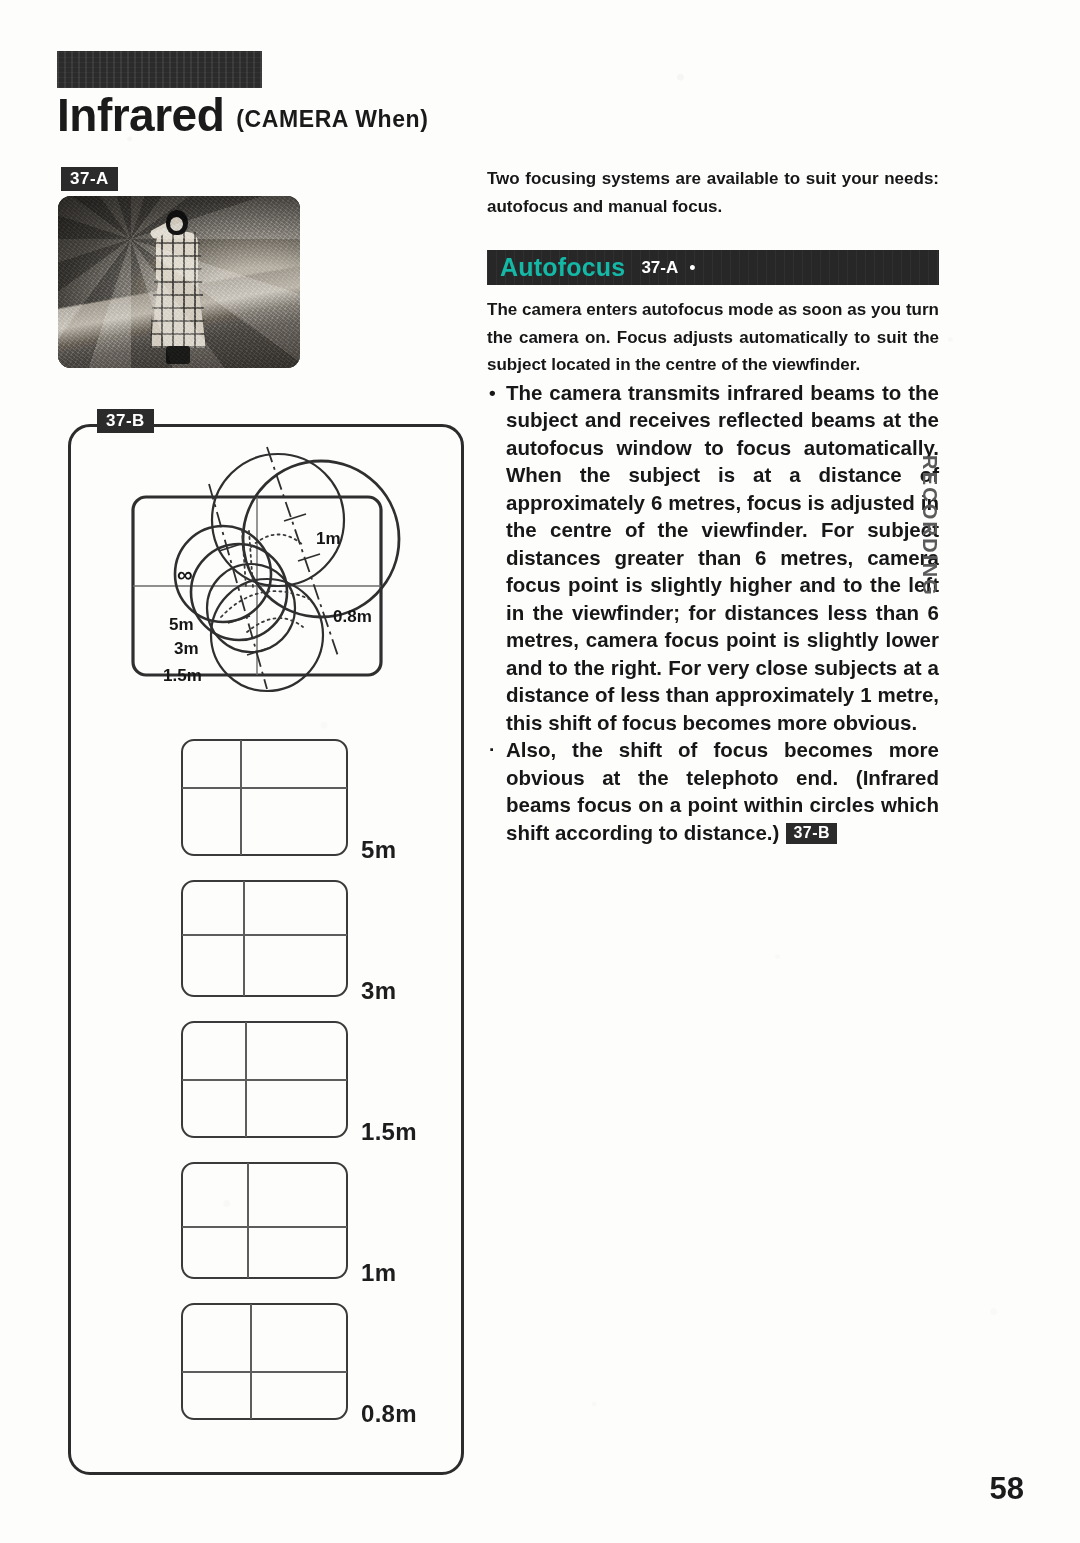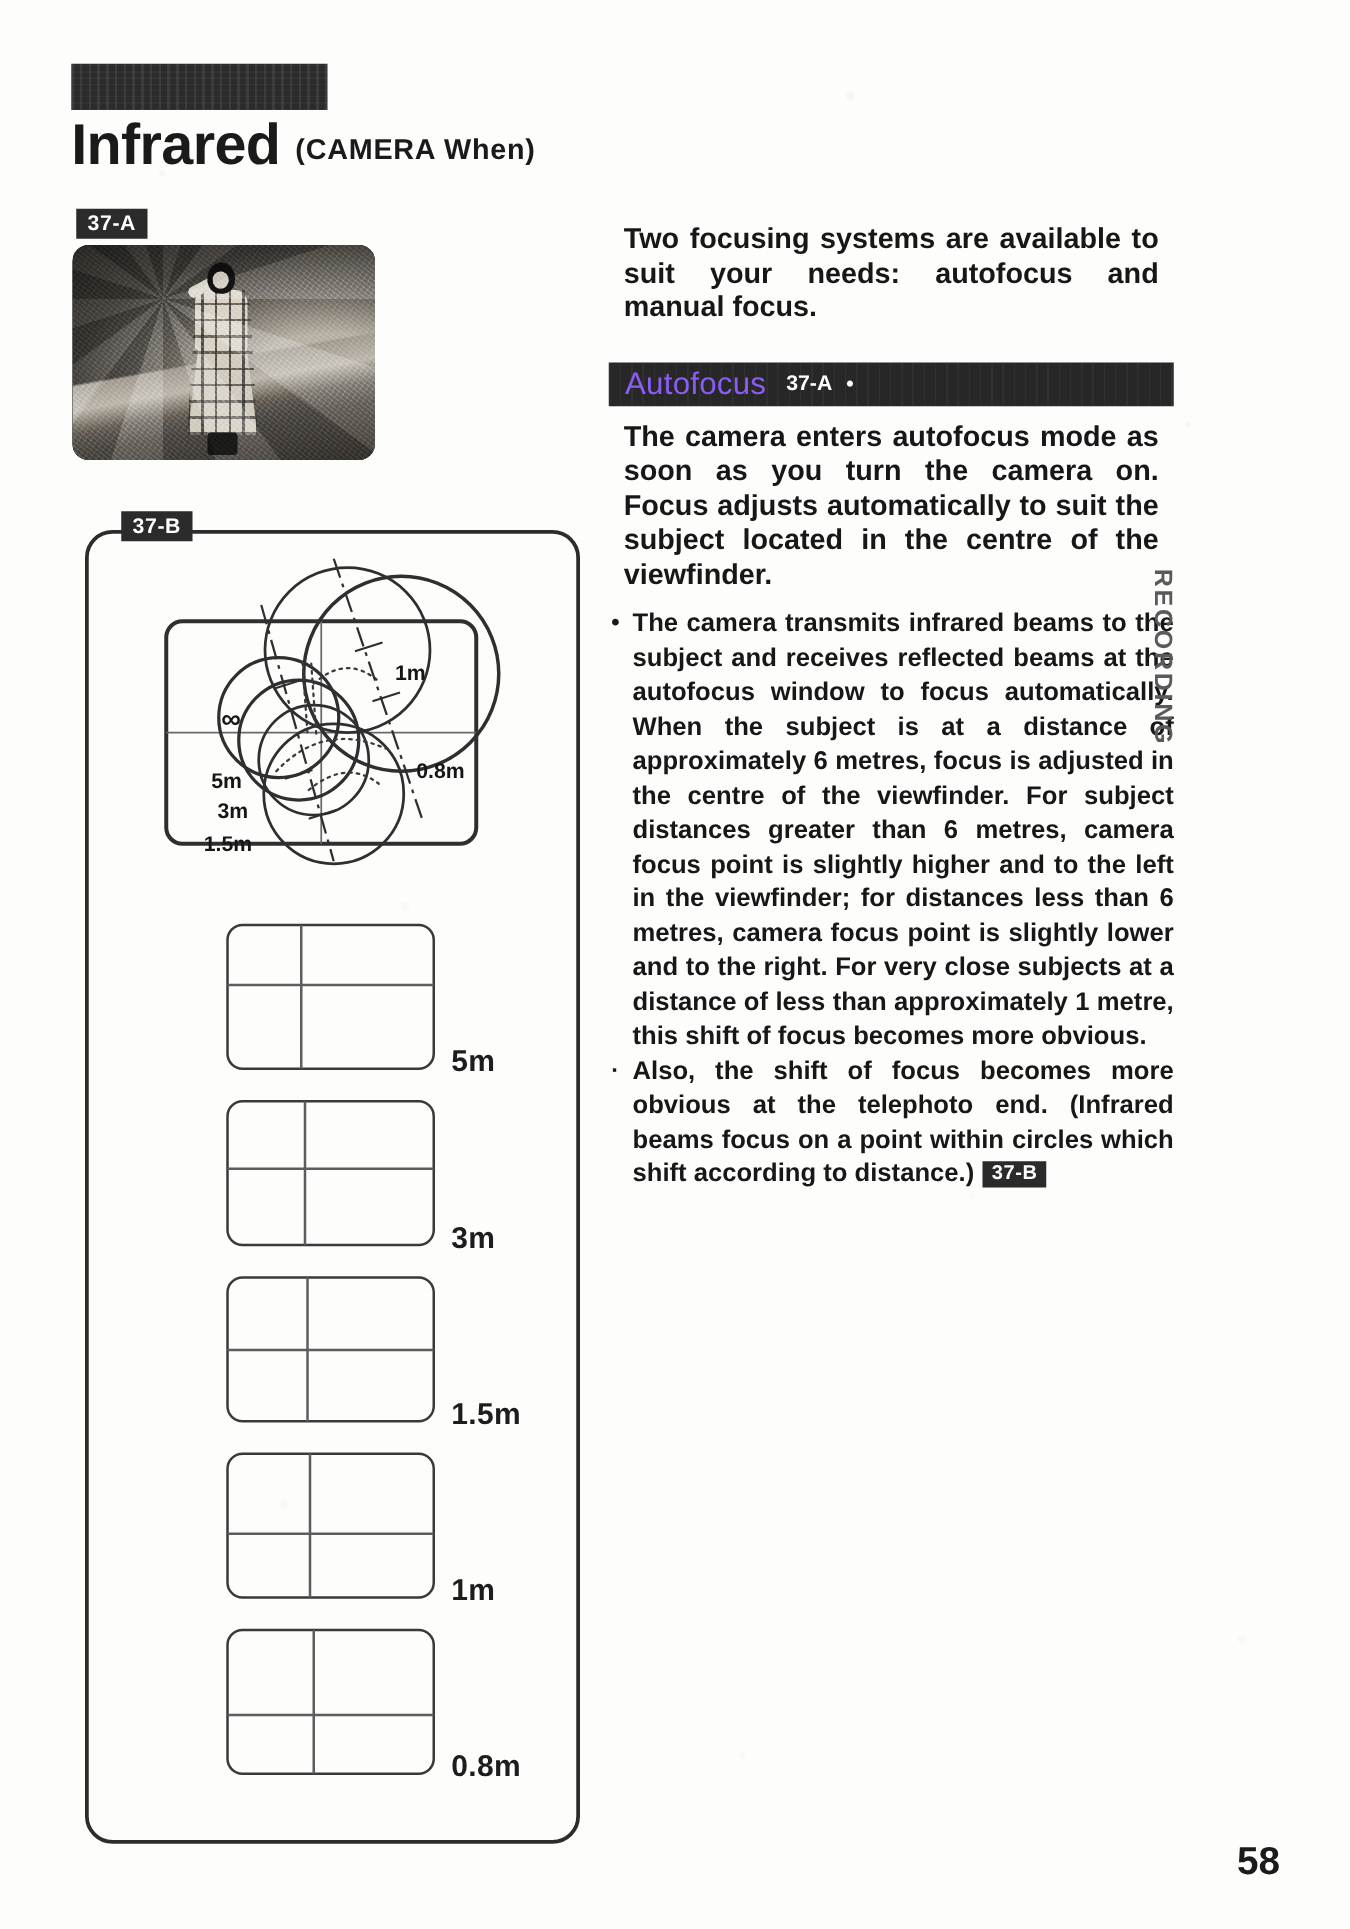--- a/index.html
+++ b/index.html
@@ -245,49 +245,49 @@
   }
 
   
   .col-right {
     position: absolute;
     left: 487px;
     top: 165px;
     width: 452px;
   }
   .para {
-    font-size: 23px;
+    font-size: 17px;
     line-height: 27.5px;
     font-weight: bold;
     color: #171717;
     text-align: justify;
-    margin: 12px;
+    margin: 0;
   }
   .section-bar {
     position: relative;
     margin-top: 30px;
     height: 35px;
     background: #272727;
     display: flex;
     align-items: center;
     padding-left: 13px;
     box-sizing: border-box;
   }
   .section-bar::after{
     content:"";
     position:absolute; inset:0;
     opacity:.22;
     background-image:
       repeating-linear-gradient(90deg, rgba(255,255,255,.18) 0 1px, transparent 1px 9px);
     pointer-events:none;
   }
   .section-bar .title {
-    color: #8b5cf6;
+    color: #14b8a6;
     font-size: 25px;
-    font-weight: normal;
+    font-weight: bold;
     letter-spacing: .2px;
     z-index: 1;
   }
   .section-bar .ref {
     color: #ffffff;
     font-size: 17px;
     font-weight: bold;
     margin-left: 16px;
     z-index: 1;
   }

